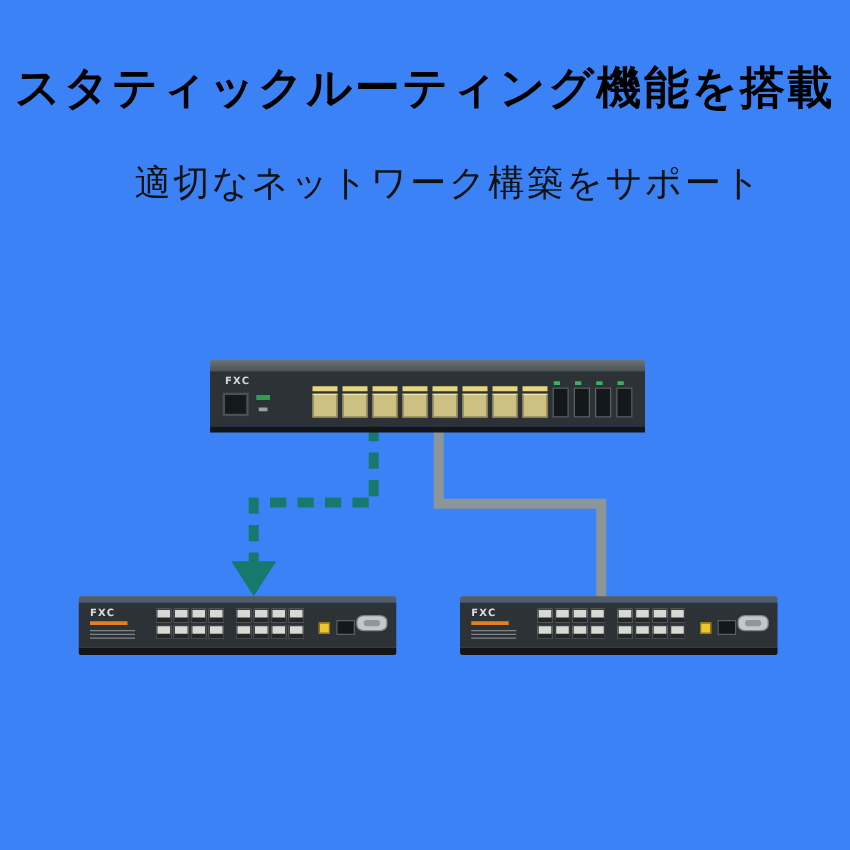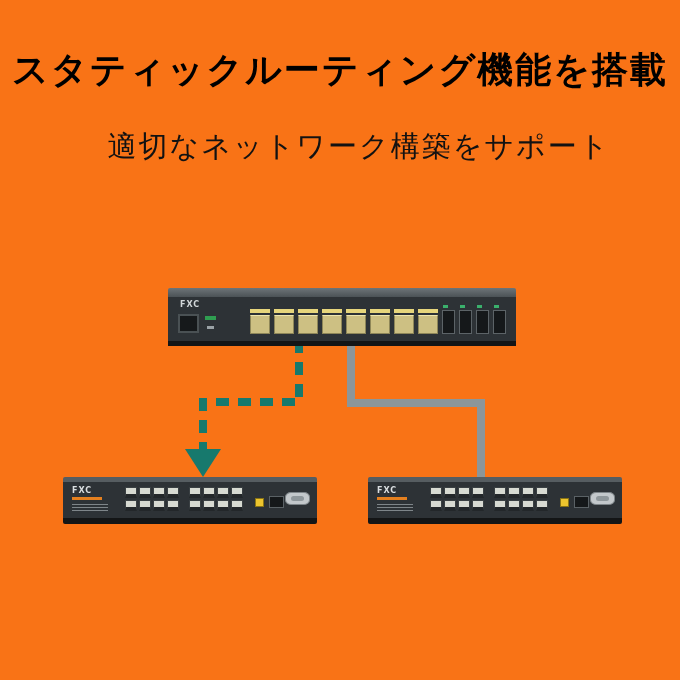--- a/index.html
+++ b/index.html
@@ -1,19 +1,19 @@
 <!DOCTYPE html>
 <html><head>
 <meta charset="utf-8">
 <style>
   * { margin: 0; padding: 0; box-sizing: border-box; }
   html, body { width: 680px; height: 680px; }
   .page {
     position: relative; width: 680px; height: 680px;
-    background: #f97316; overflow: hidden;
+    background: #3b82f6; overflow: hidden;
     font-family: "DejaVu Sans", sans-serif;
   }
 
   
   .title {
     position: absolute; top: 46px; left: 0; width: 100%;
     text-align: center; font-size: 36px; font-weight: bold;
     color: #000; letter-spacing: 2px;
   }
   .subtitle {

